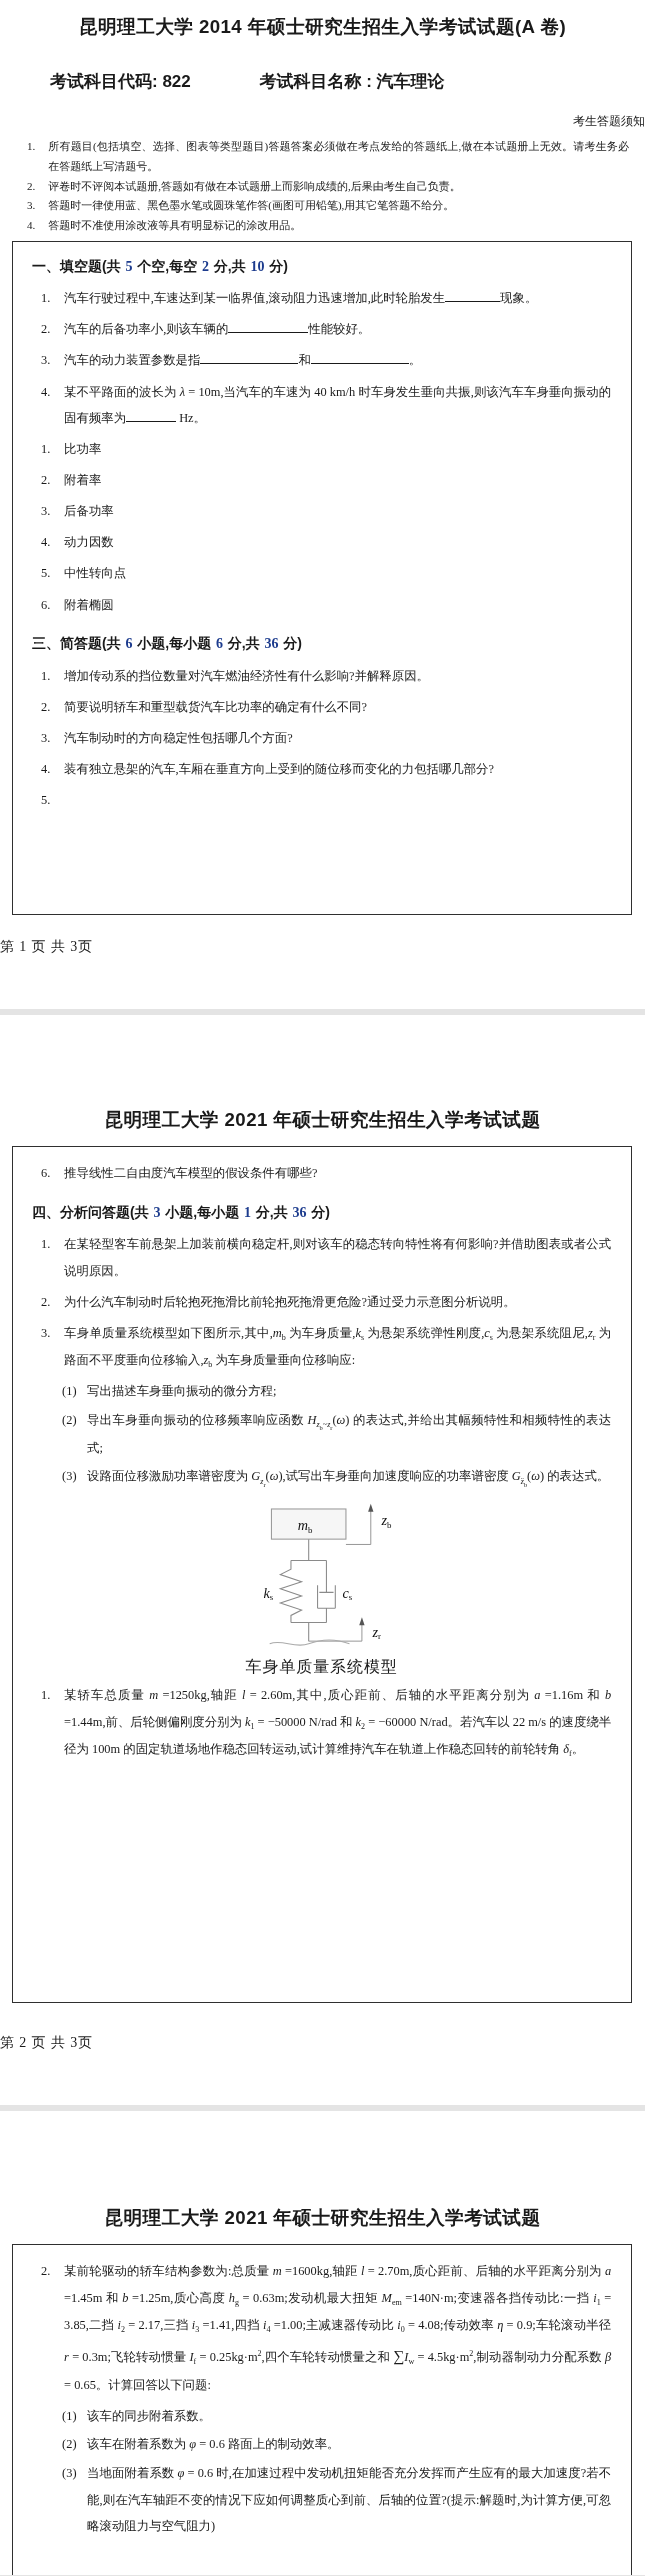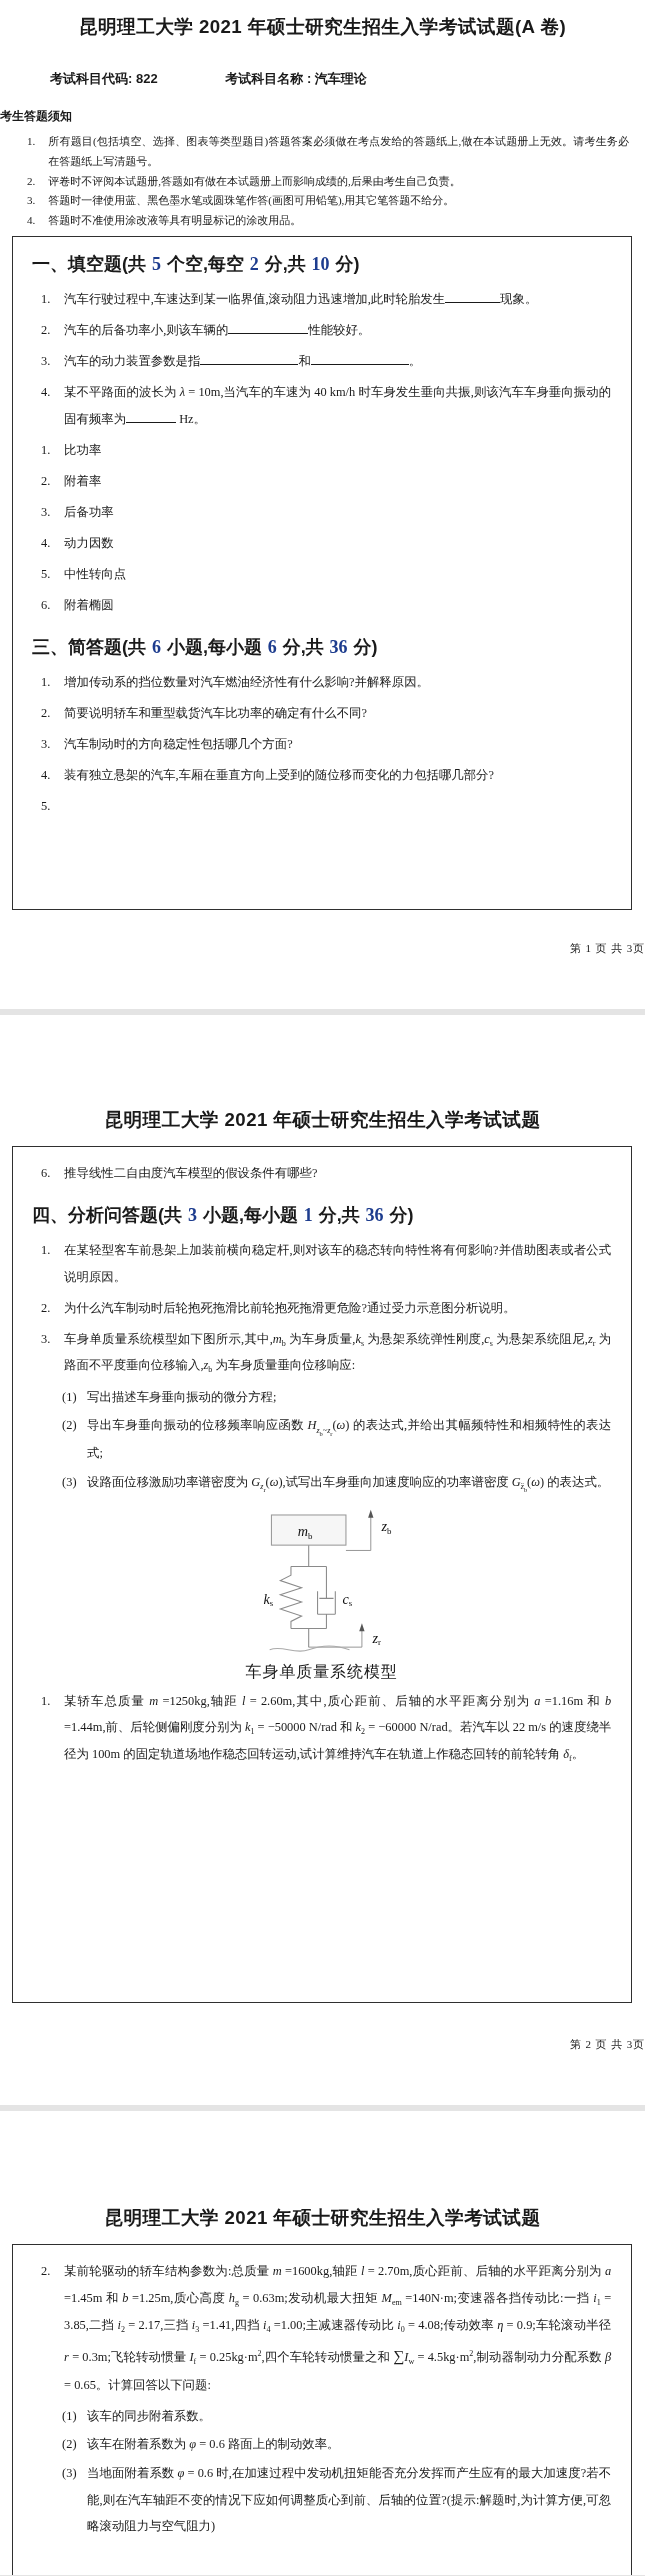--- a/index.html
+++ b/index.html
@@ -31,29 +31,29 @@
     line-height:1.4;
     letter-spacing:0.4px;
   }
   .page2 .title { padding-top:92px; }
   .page3 .title { padding-top:94px; }
 
   .subject-row {
     margin:30px 12px 0 50px;
     font-family:"Liberation Sans", sans-serif;
     font-weight:600;
-    font-size:13px;
+    font-size:17px;
   }
   .subject-row .sname { margin-left:64px; }
 
   .notice-title {
     margin-top:19.5px;
-    text-align:left;
+    text-align:right;
     font-family:"Liberation Sans", sans-serif;
-    font-weight:bold;
+    font-weight:normal;
     font-size:12px;
   }
   .notes { margin:7.1px 16px 0 27px; }
   .note {
     position:relative;
     padding-left:21.3px;
     font-size:11px;
     line-height:1.8;
     text-align:justify;
   }
@@ -66,21 +66,21 @@
     padding:9px 19.5px 0 19.5px;
     overflow:hidden;
   }
   .qbox1 { height:674px; }
   .qbox2 { height:857px; margin-top:12.4px; }
   .qbox3 { height:355px; margin-top:12.4px; }
 
   .sec {
     font-family:"Liberation Sans", sans-serif;
     font-weight:bold;
-    font-size:18px;
+    font-size:14px;
     margin:14.2px 0 7.1px 0;
     line-height:1.6;
   }
   .sec.first { margin-top:3.6px; }
   .n { color:#1d3c8e; font-family:"Liberation Serif", serif; padding:0 0.9px; }
 
   .qi {
     position:relative;
     padding-left:32px;
     margin:4.4px 0;
@@ -108,32 +108,32 @@
   .fig-caption { font-size:16px; margin-top:3.6px; letter-spacing:0.9px; }
 
   .svg-label { font-style:italic; font-size:16px; fill:#111; font-family:"Liberation Serif", serif; }
   .svg-sub { font-style:normal; font-size:10px; fill:#111; }
 
   .pfoot {
     position:absolute;
     bottom:53px;
     left:0;
     width:100%;
-    text-align:right;
-    font-size:11px;
+    text-align:left;
+    font-size:14px;
     letter-spacing:0.9px;
   }
 </style>
 </head>
 <body>
 
 <div class="doc">
 
   <section class="page page1">
-    <h1 class="title">昆明理工大学 2021 年硕士研究生招生入学考试试题(A 卷)</h1>
+    <h1 class="title">昆明理工大学 2014 年硕士研究生招生入学考试试题(A 卷)</h1>
 
     <div class="subject-row">
       <span>考试科目代码: 822</span>
       <span class="sname">考试科目名称 : 汽车理论</span>
     </div>
 
     <div class="notice-title">考生答题须知</div>
 
     <div class="notes">
       <div class="note">

